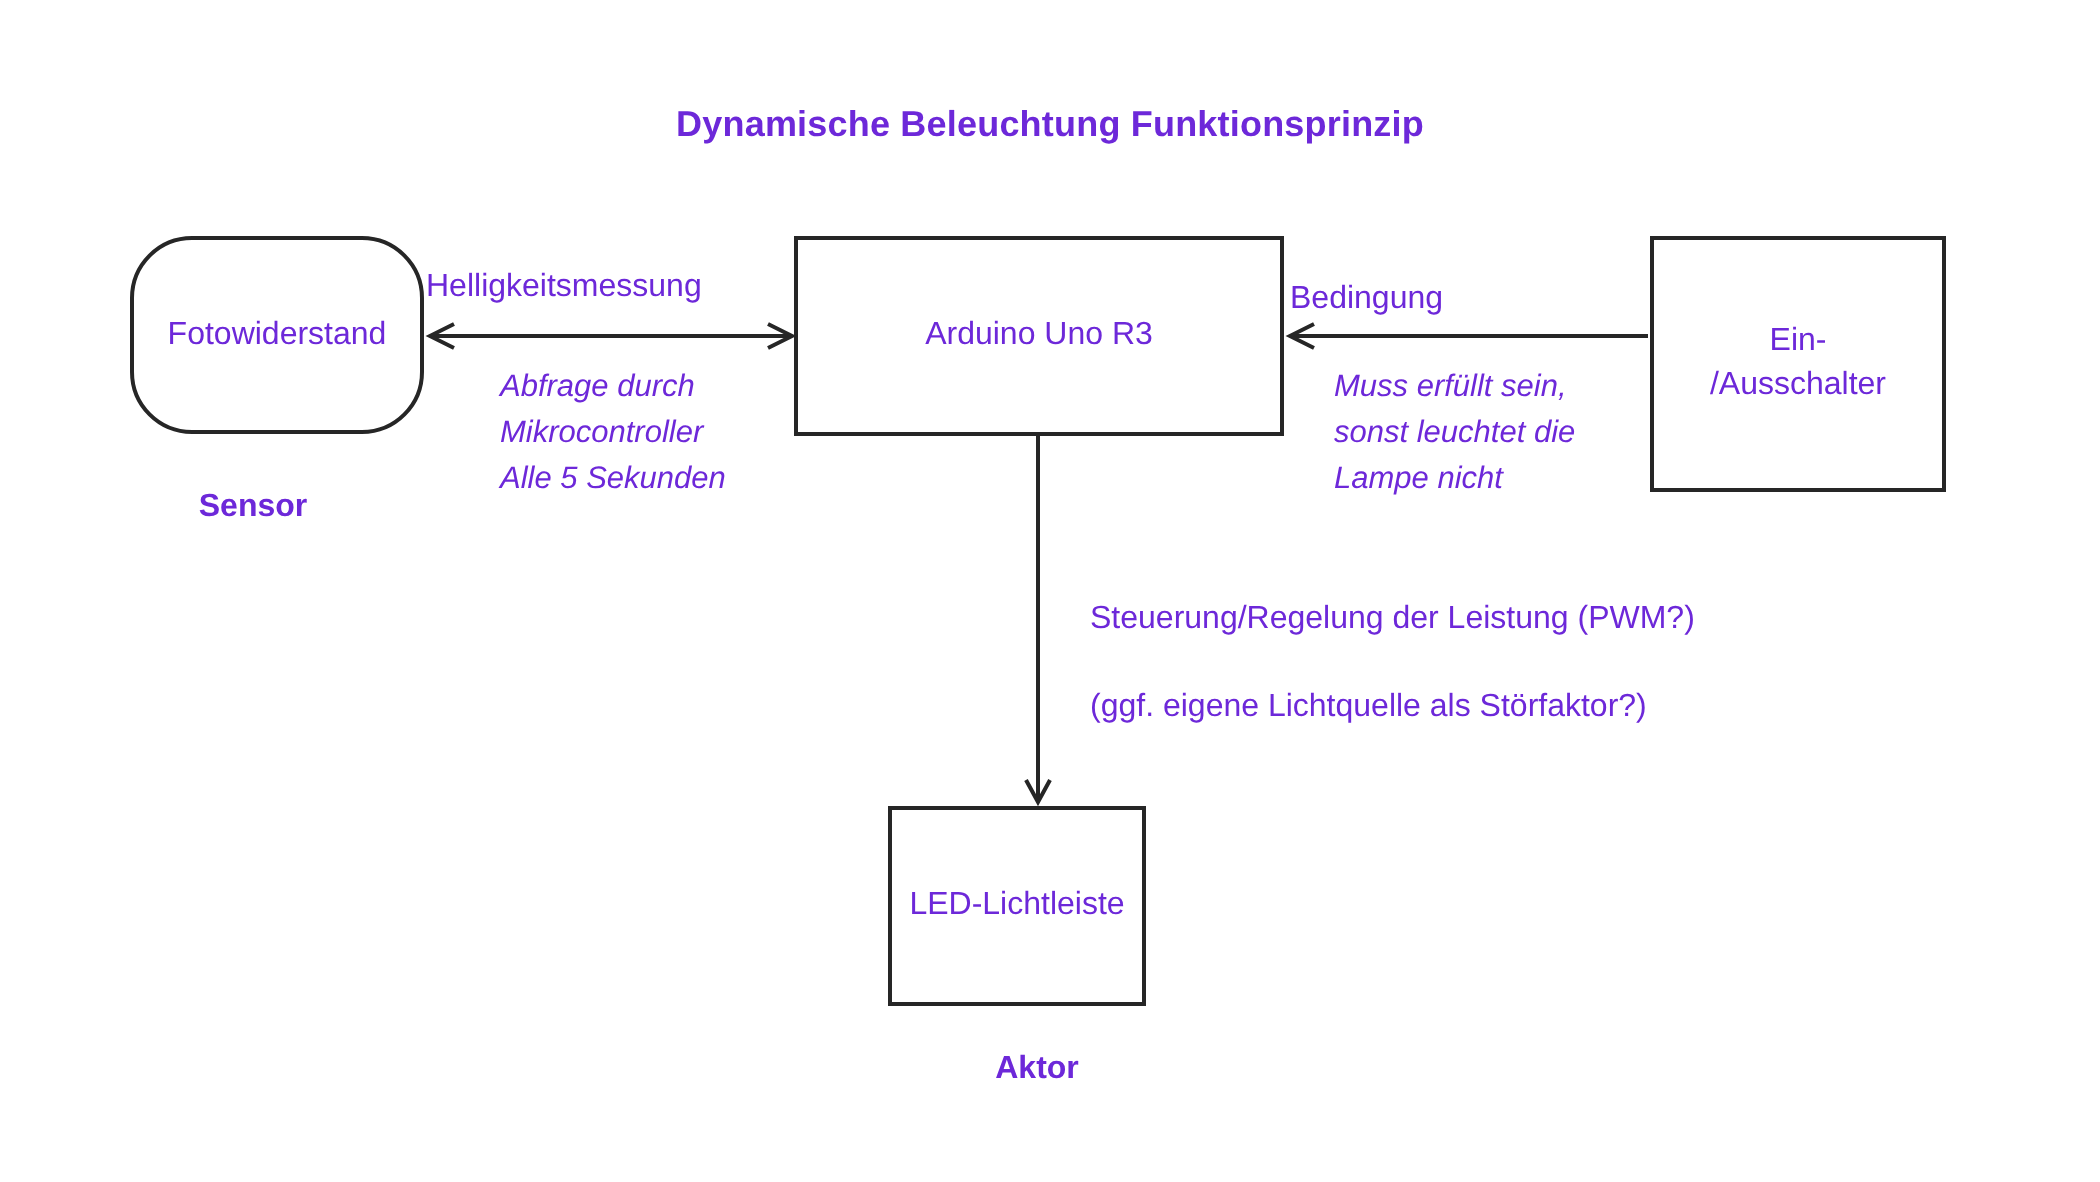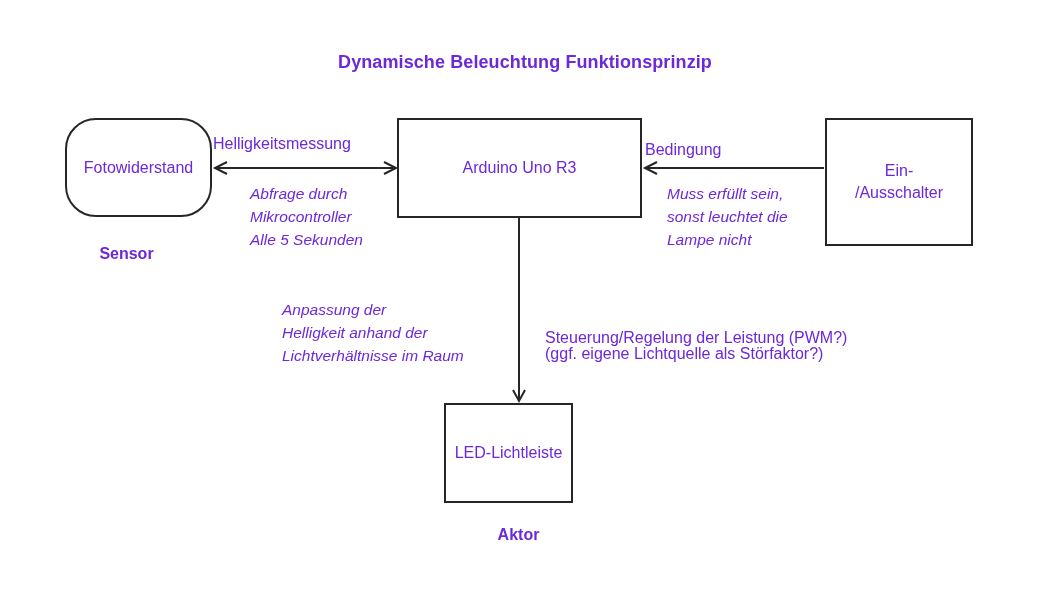--- a/index.html
+++ b/index.html
@@ -105,21 +105,18 @@
   <div class="abs note" style="left:250px; top:182px;">Abfrage durch
 Mikrocontroller
 Alle 5 Sekunden</div>
 
   <div class="abs edge-label" style="left:645px; top:141px; width:180px;">Bedingung</div>
 
   <div class="abs note" style="left:667px; top:182px;">Muss erfüllt sein,
 sonst leuchtet die
 Lampe nicht</div>
 
-  <div class="abs note" style="left:282px; top:298px;">Anpassung der
-Helligkeit anhand der
-Lichtverhältnisse im Raum</div>
 
-  <div class="abs plain-note" style="left:545px; top:301px;margin-top:28px;">Steuerung/Regelung der Leistung (PWM?)</div>
+  <div class="abs plain-note" style="left:545px; top:301px;">Steuerung/Regelung der Leistung (PWM?)</div>
 
   <div class="abs plain-note" style="left:545px; top:345px;">(ggf. eigene Lichtquelle als Störfaktor?)</div>
 
 </div>
 
 </body></html>

